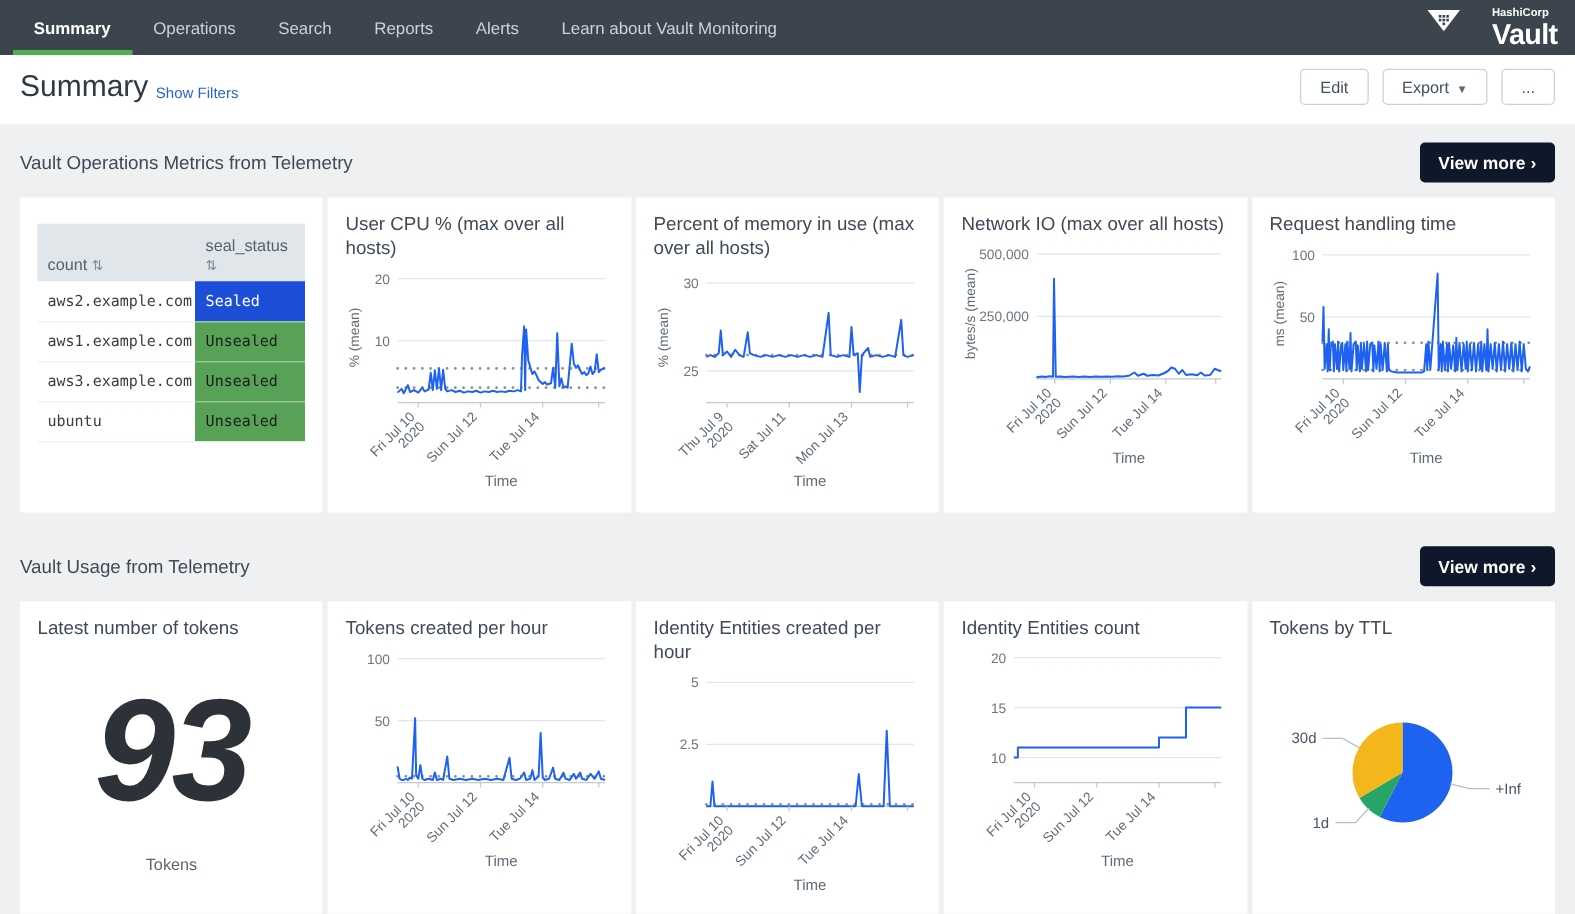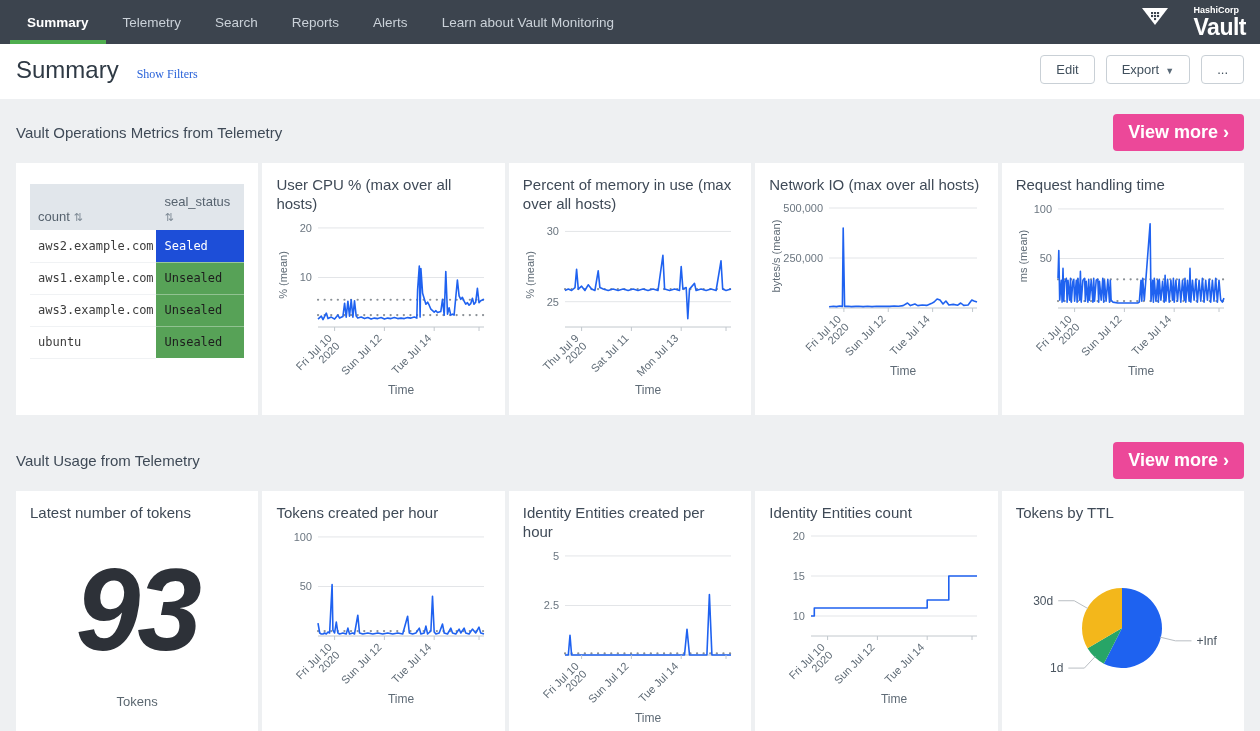--- a/index.html
+++ b/index.html
@@ -12,31 +12,31 @@
               color:#cbd2d9; cursor:pointer; }
   .nav-item.active { color:#fff; font-weight:700; box-shadow: inset 0 -4px 0 #4fae4f; }
   .brand { margin-left:auto; display:flex; align-items:center; gap:24px; padding-right:14px; }
   .brand-text { color:#fff; line-height:1; }
   .brand-co { font-size:9px; font-weight:700; display:block; margin-bottom:1px; }
   .brand-prod { font-size:23px; font-weight:700; letter-spacing:-0.5px; display:block; }
 
   
   .pageheader { background:#fff; padding:11px 16px 15px; display:flex; align-items:center; }
   .page-title { font-size:24px; font-weight:500; color:#2f3a45; }
-  .show-filters { font-size:12px; color:#2a63d9; margin-left:18px; margin-top:9px; cursor:pointer;font-family:Liberation Serif, serif; }
+  .show-filters { font-size:12px; color:#2a63d9; margin-left:6px; margin-top:9px; cursor:pointer; }
   .hdr-buttons { margin-left:auto; display:flex; gap:11px; }
   .btn { background:#fff; border:1px solid #c9d0d6; border-radius:4px; padding:6px 15px;
          font-size:13px; color:#41505d; cursor:pointer; font-family:inherit; }
   .btn .caret { font-size:9px; color:#5a6a78; margin-left:6px; }
 
   
   .section-row { display:flex; align-items:center; margin:15px 16px 12px; }
   .section-row.second { margin-top:27px; }
   .section-title { font-size:15px; color:#3f4a57; }
-  .view-more { margin-left:auto; background:#ec4899; color:#fff; font-weight:700; font-size:18px;
+  .view-more { margin-left:auto; background:#0f172a; color:#fff; font-weight:700; font-size:14px;
                border:none; border-radius:4px; padding:8px 15px; cursor:pointer; font-family:inherit; }
 
   .cards { display:flex; gap:4px; margin:0 16px; }
   .card { background:#fff; flex:1 1 0; height:252px; padding:12px 14px; overflow:hidden; }
   .card-title { font-size:15px; color:#3f4a57; line-height:1.28; }
 
   
   .tbl { width:100%; border-collapse:collapse; margin-top:9px; table-layout:fixed; }
   .tbl th { background:#e1e6eb; color:#56626e; font-weight:400; font-size:13px; text-align:left;
             padding:6px 8px; vertical-align:bottom; height:46px; cursor:pointer; }
@@ -53,21 +53,21 @@
   .big-caption { text-align:center; font-size:13px; color:#5b6770; margin-top:26px; }
 
   .chart-box { margin-top:2px; }
   .chart-box svg { display:block; }
 </style>
 </head>
 <body>
 
 <nav class="topnav">
   <div class="nav-item active">Summary</div>
-  <div class="nav-item">Telemetry</div>
+  <div class="nav-item">Operations</div>
   <div class="nav-item">Search</div>
   <div class="nav-item">Reports</div>
   <div class="nav-item">Alerts</div>
   <div class="nav-item">Learn about Vault Monitoring</div>
   <div class="brand">
     <span>
       <svg width="30" height="26" viewBox="0 0 30 26">
         <path d="M2 1 h26 l-13 17 z" fill="#ffffff"></path>
         <g fill="#3c444e">
           <rect x="11" y="5" width="2.1" height="2.1"></rect>

